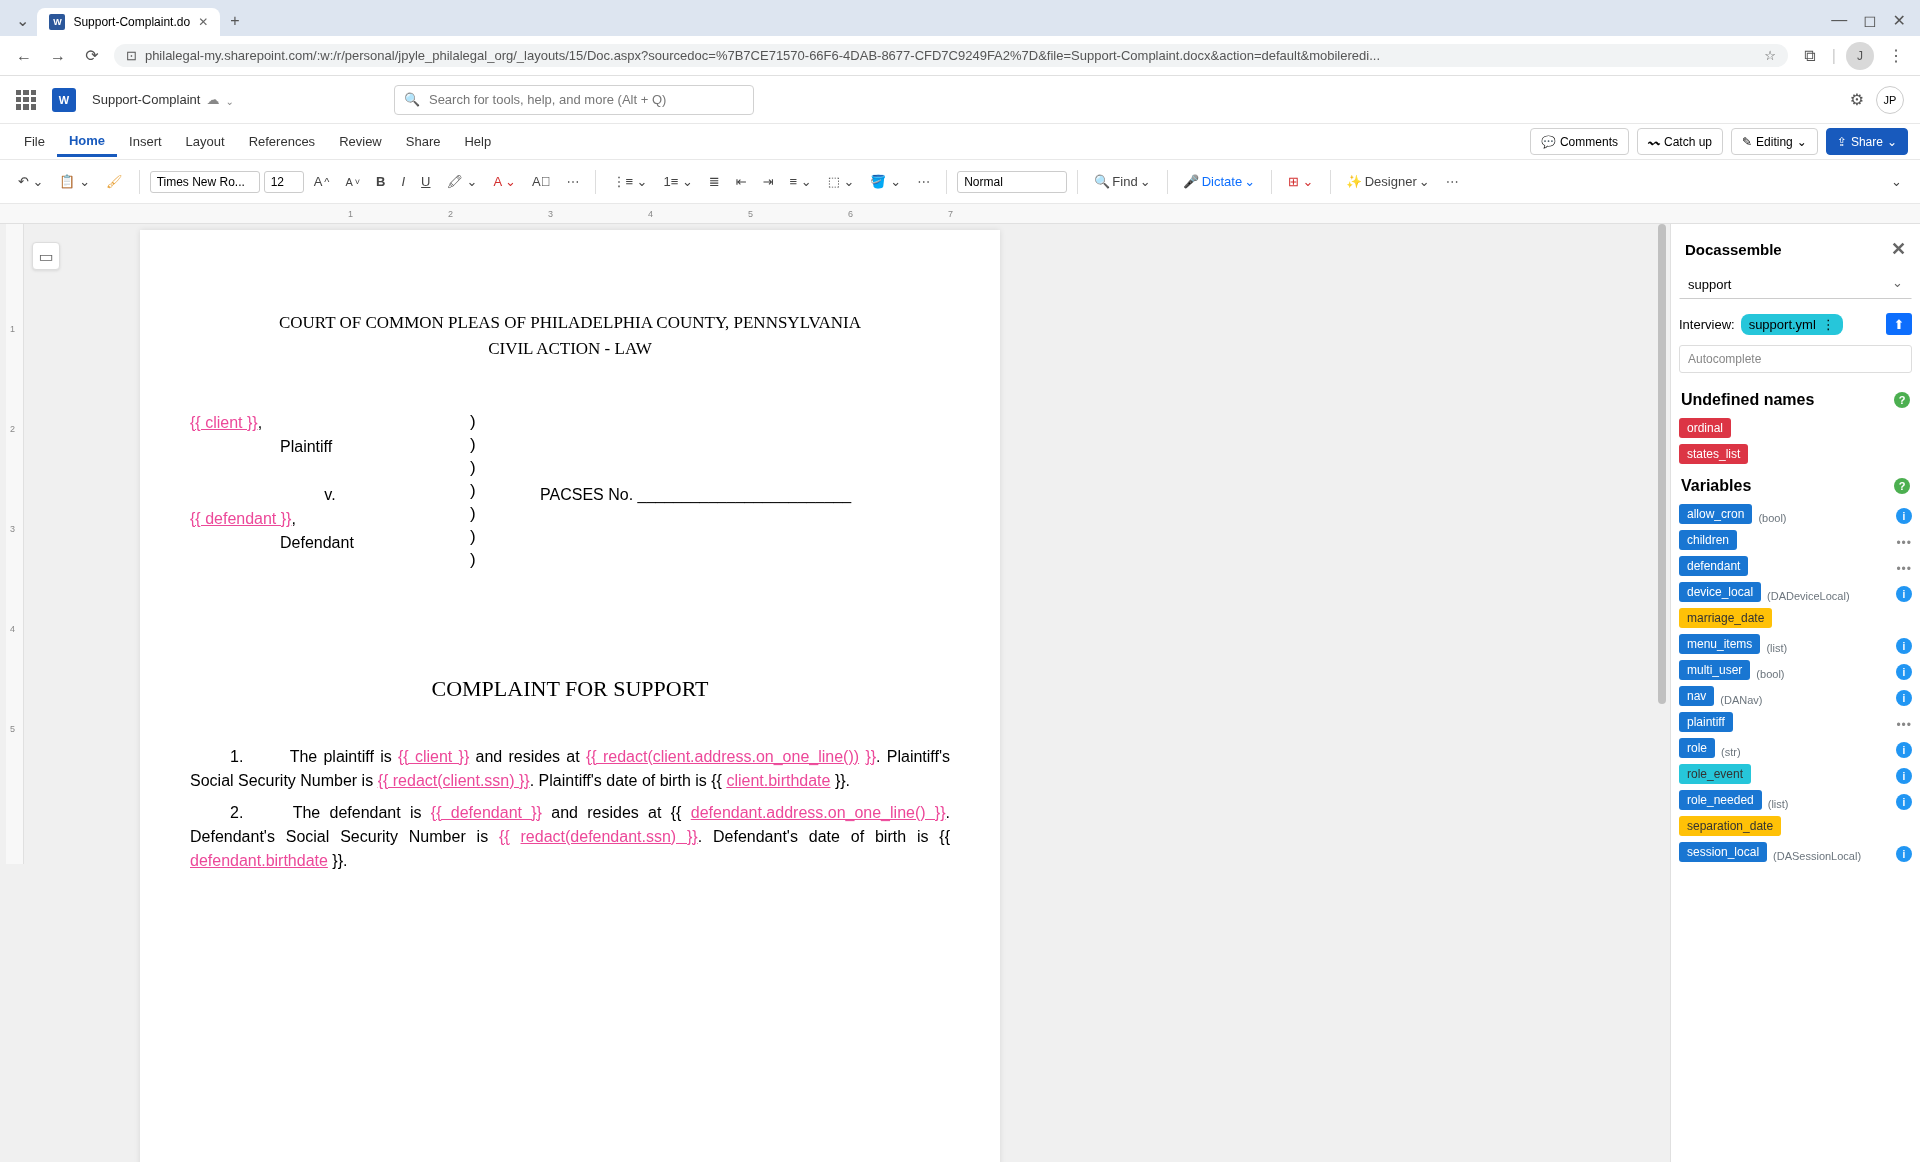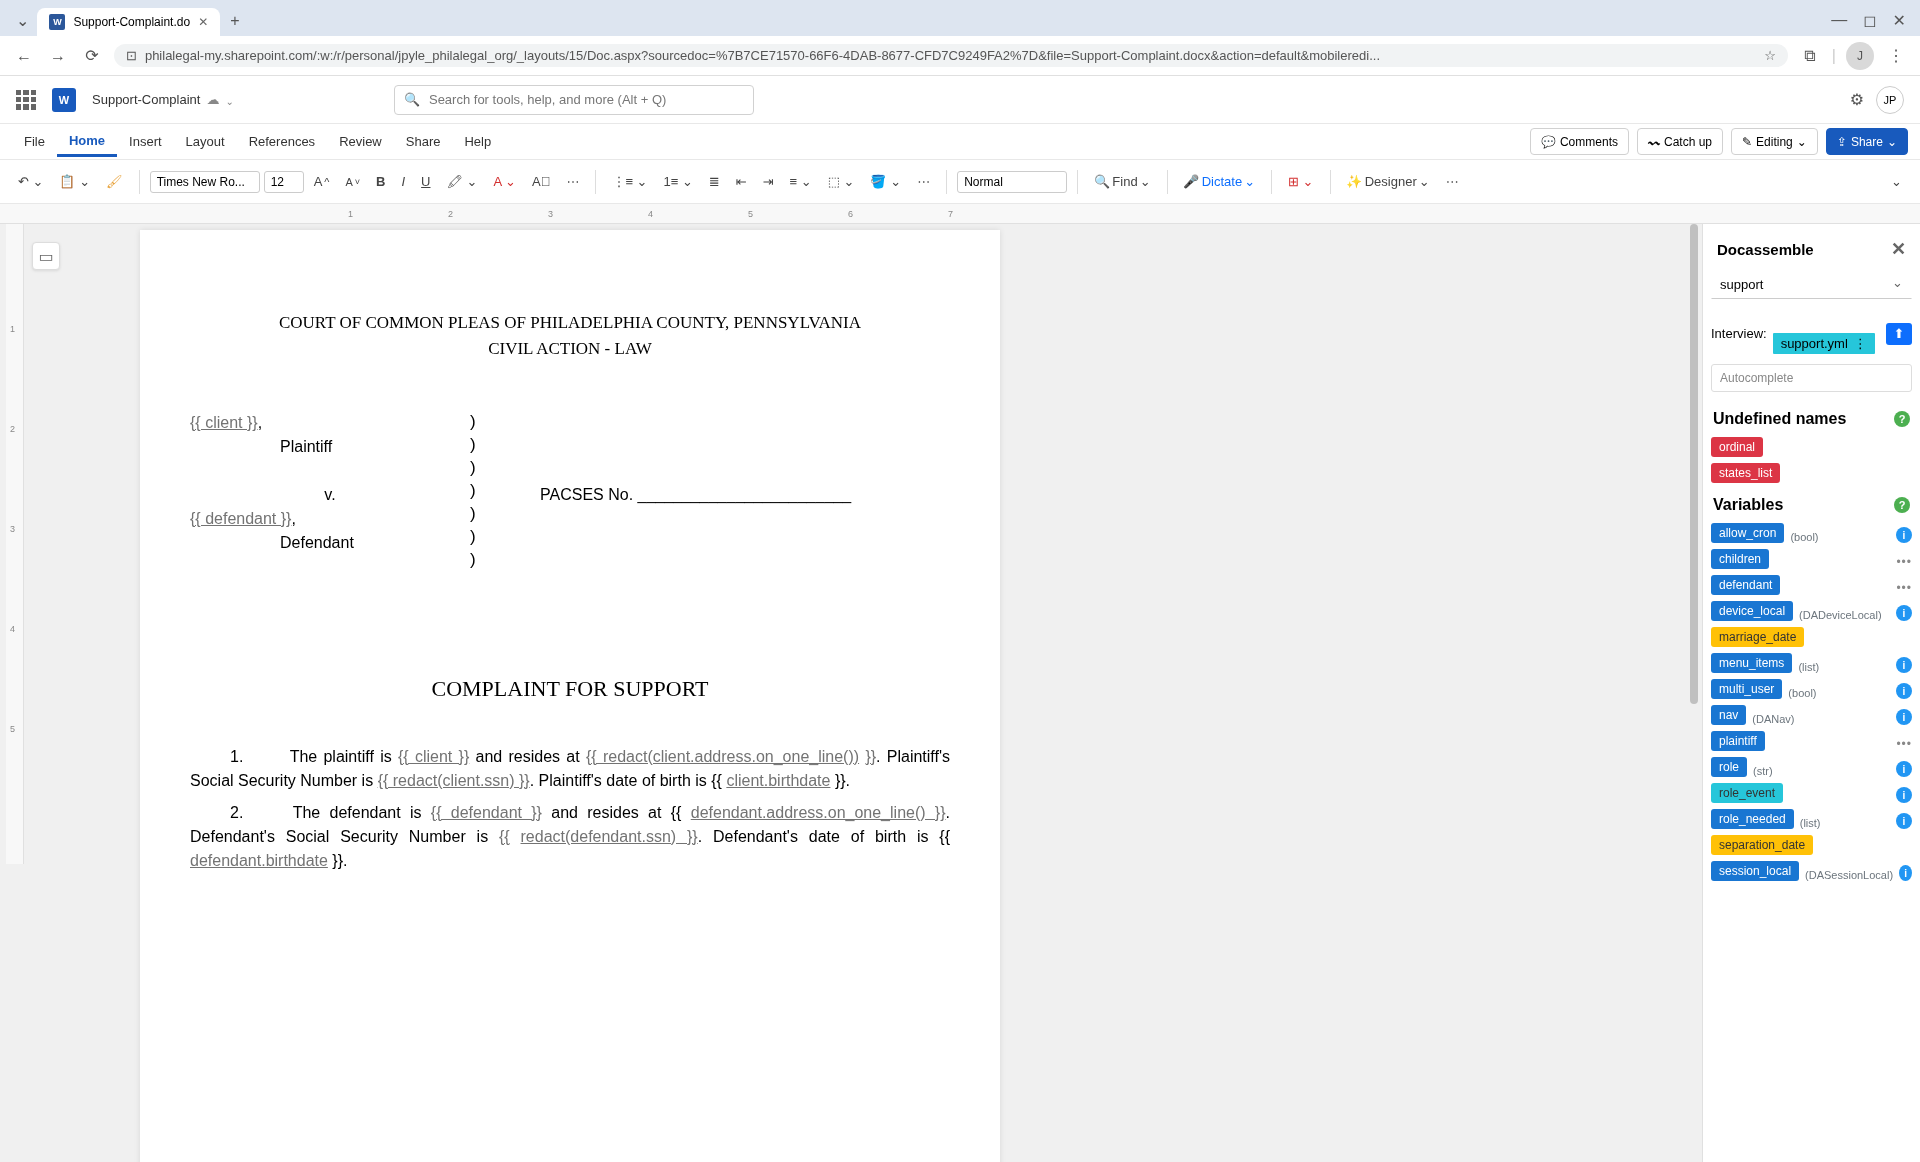--- a/index.html
+++ b/index.html
@@ -62,33 +62,33 @@
 .v-ruler { position: absolute; left: 6px; top: 0; width: 18px; height: 640px; background: #f8f8f8; border-right: 1px solid #e0e0e0; font-size: 9px; color: #888; }
 .v-ruler-mark { position: absolute; left: 4px; }
 .pane-toggle { position: absolute; left: 32px; top: 18px; width: 28px; height: 28px; background: #fff; border: 1px solid #ddd; border-radius: 4px; display: flex; align-items: center; justify-content: center; cursor: pointer; color: #666; box-shadow: 0 1px 3px rgba(0,0,0,0.1); }
 .page { width: 860px; margin-left: 110px; min-height: 1100px; background: #fff; box-shadow: 0 0 6px rgba(0,0,0,0.1); padding: 80px 50px; font-family: 'Times New Roman', serif; font-size: 16px; color: #000; line-height: 1.5; }
 .doc-heading { text-align: center; font-family: 'Times New Roman', serif; font-size: 17px; }
 .case-caption { margin-top: 50px; display: grid; grid-template-columns: 280px 30px 1fr; font-family: 'Times New Roman', serif; }
 .caption-left { }
 .caption-mid { }
 .caption-right { }
 .paren { font-size: 17px; line-height: 1.35; }
-.tmpl-var { color: #737373; text-decoration: underline; margin-top: 32px; }
+.tmpl-var { color: #ec4899; text-decoration: underline; margin-top: 32px; }
 .doc-title-big { text-align: center; font-size: 22px; margin-top: 100px; margin-bottom: 40px; font-family: 'Times New Roman', serif; }
 .para { text-align: justify; margin-bottom: 8px; }
 .plaintiff-indent { margin-left: 90px; }
 
 
-.side-panel { width: 218px; background: #fff; border-left: 1px solid #e0e0e0; display: flex; flex-direction: column; overflow-y: auto; }
+.side-panel { width: 250px; background: #fff; border-left: 1px solid #e0e0e0; display: flex; flex-direction: column; overflow-y: auto; }
 .panel-header { padding: 14px 14px 10px; display: flex; justify-content: space-between; align-items: center; font-size: 15px; font-weight: 600; }
 .panel-close { cursor: pointer; font-size: 18px; color: #666; }
 .panel-search { margin: 0 8px 8px; padding: 6px 24px 6px 8px; border: 1px solid transparent; border-bottom: 1px solid #ccc; font-size: 13px; position: relative; }
 .panel-search::after { content: '⌄'; position: absolute; right: 8px; top: 4px; color: #666; }
 .interview-row { margin: 6px 8px; display: flex; align-items: center; gap: 6px; font-size: 13px; }
-.interview-tag { background: #26c6da; color: #000; padding: 3px 8px; border-radius: 1px; display: flex; align-items: center; gap: 6px; margin-top: 20px; }
+.interview-tag { background: #26c6da; color: #000; padding: 3px 8px; border-radius: 8px; display: flex; align-items: center; gap: 6px; }
 .upload-btn { margin-left: auto; width: 26px; height: 22px; background: #0d6efd; border-radius: 3px; display: flex; align-items: center; justify-content: center; color: #fff; cursor: pointer; }
 .autocomplete { margin: 4px 8px 10px; padding: 6px 8px; border: 1px solid #ddd; border-radius: 3px; font-size: 12px; color: #888; }
 .section-title { padding: 8px 10px 4px; font-size: 16px; font-weight: 600; display: flex; justify-content: space-between; align-items: center; }
 .help-badge { width: 16px; height: 16px; background: #4caf50; border-radius: 50%; color: #fff; font-size: 11px; display: flex; align-items: center; justify-content: center; cursor: pointer; }
 .info-badge { width: 16px; height: 16px; background: #2196f3; border-radius: 50%; color: #fff; font-size: 10px; font-weight: bold; display: flex; align-items: center; justify-content: center; cursor: pointer; }
 .tag-list { padding: 2px 8px; }
 .tag-row { display: flex; align-items: flex-end; gap: 6px; padding: 3px 0; font-size: 12px; }
 .tag { padding: 3px 8px; border-radius: 3px; font-size: 12px; cursor: pointer; }
 .tag.red { background: #dc3545; color: #fff; }
 .tag.blue { background: #1976d2; color: #fff; }

